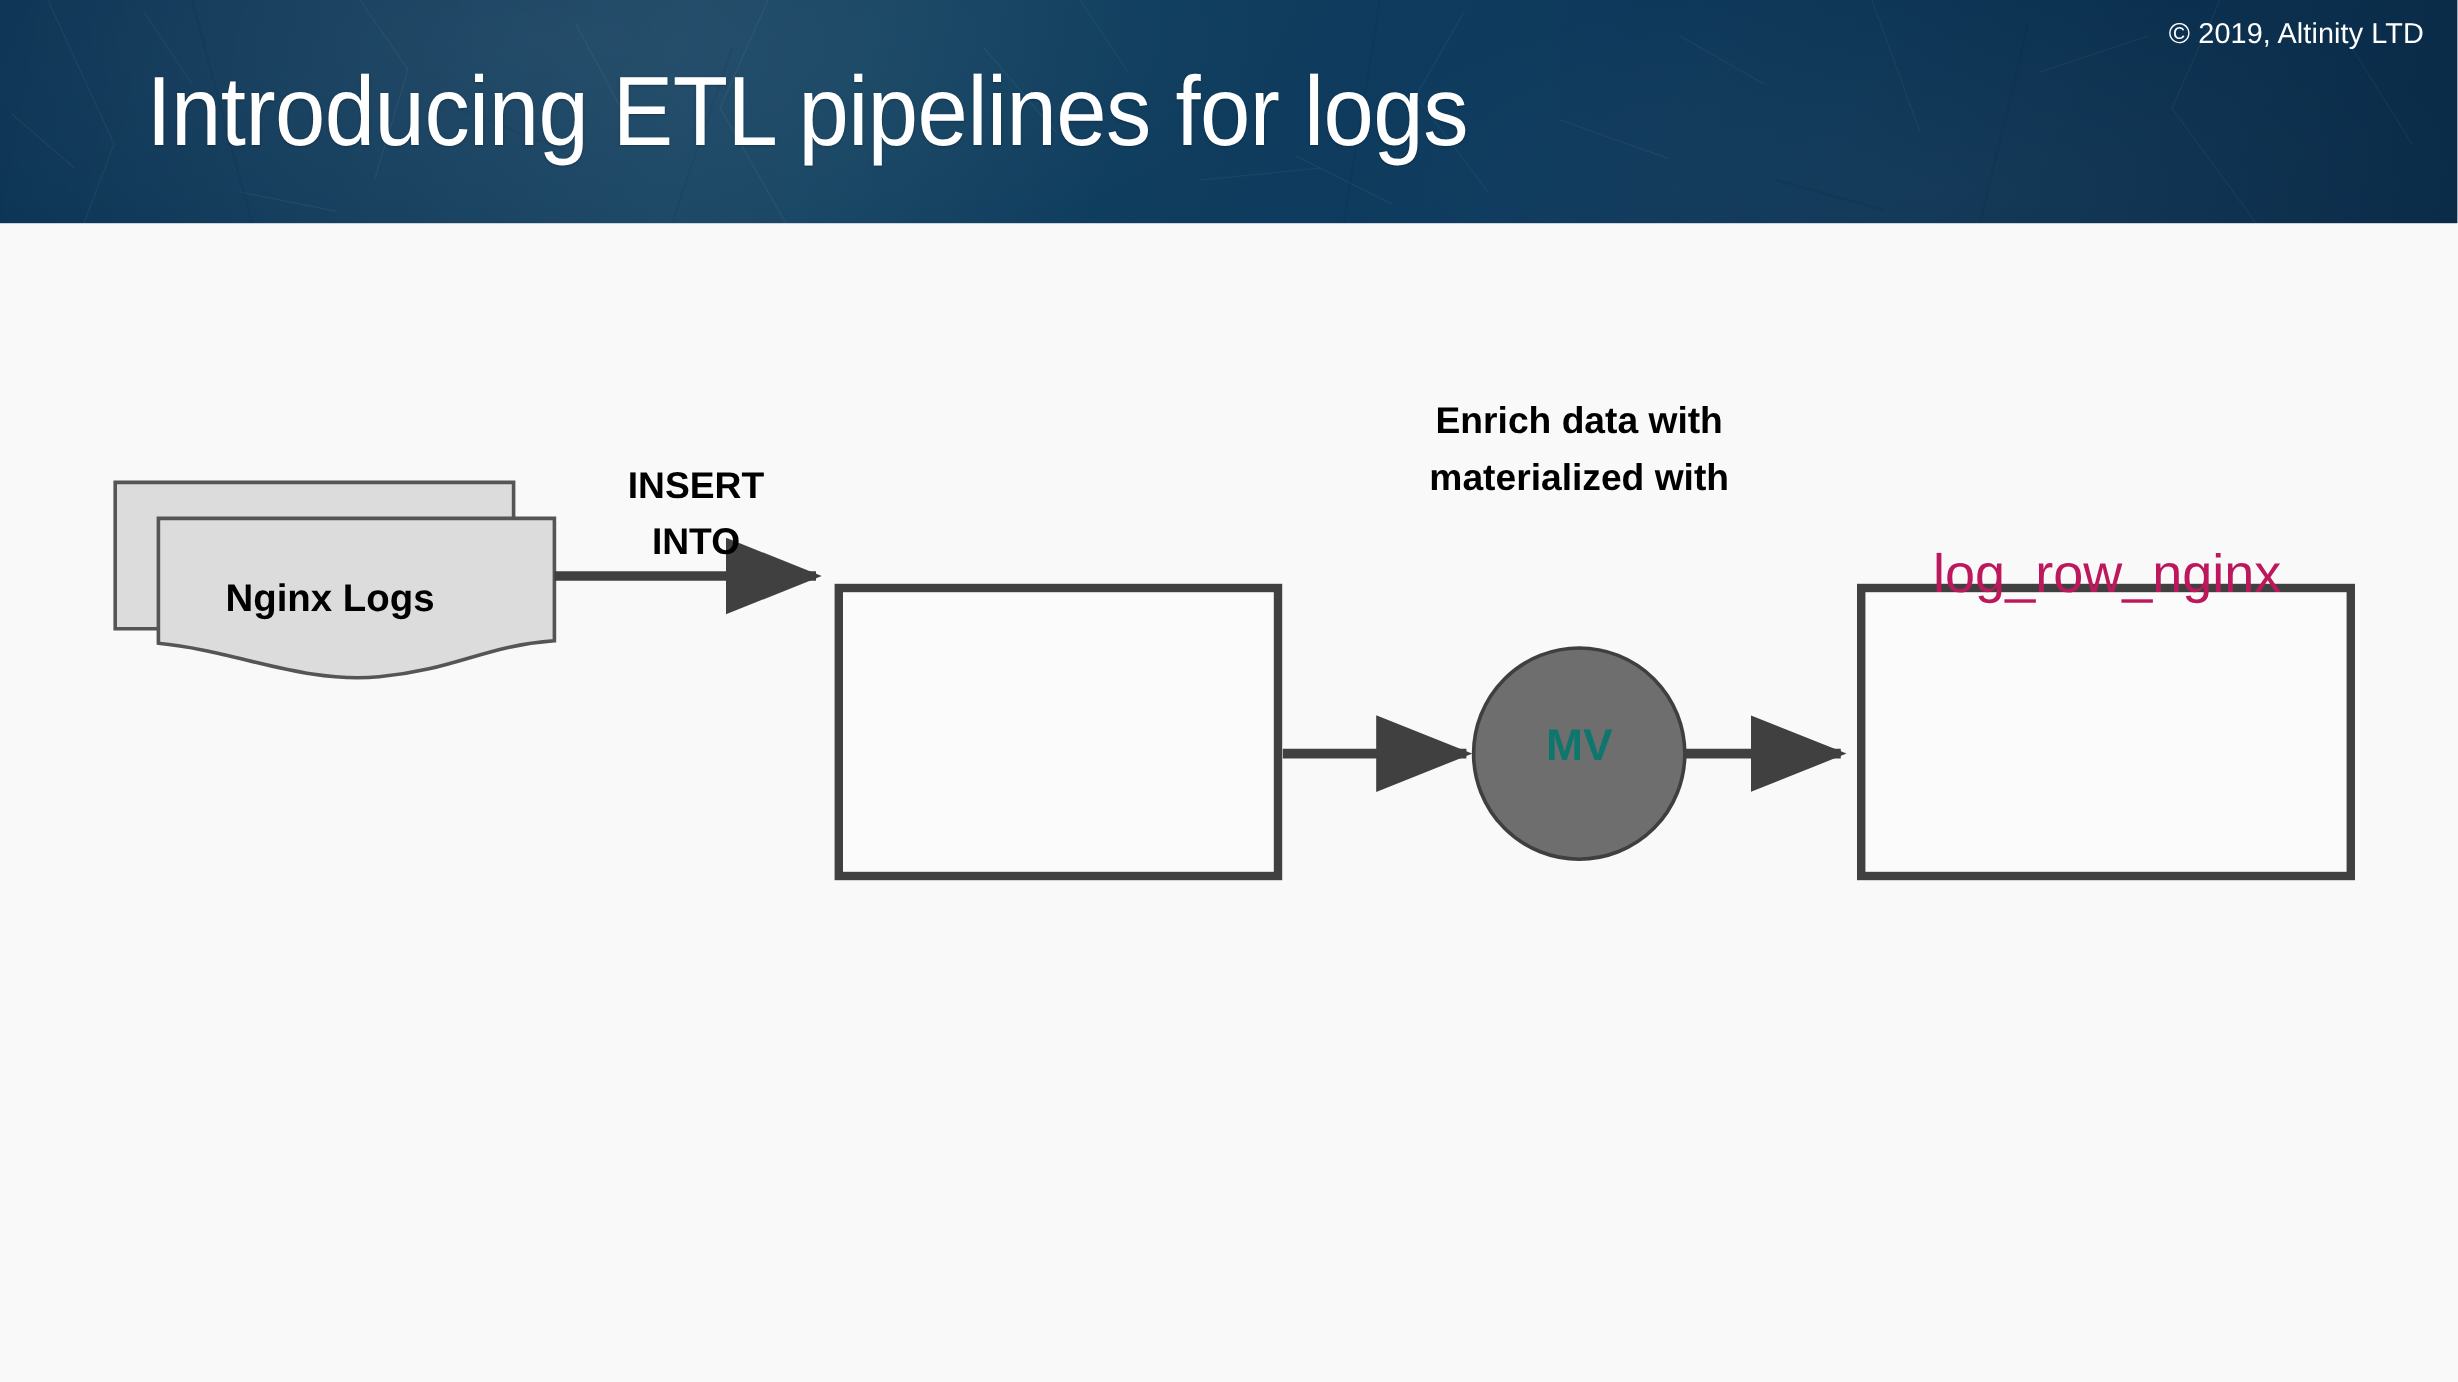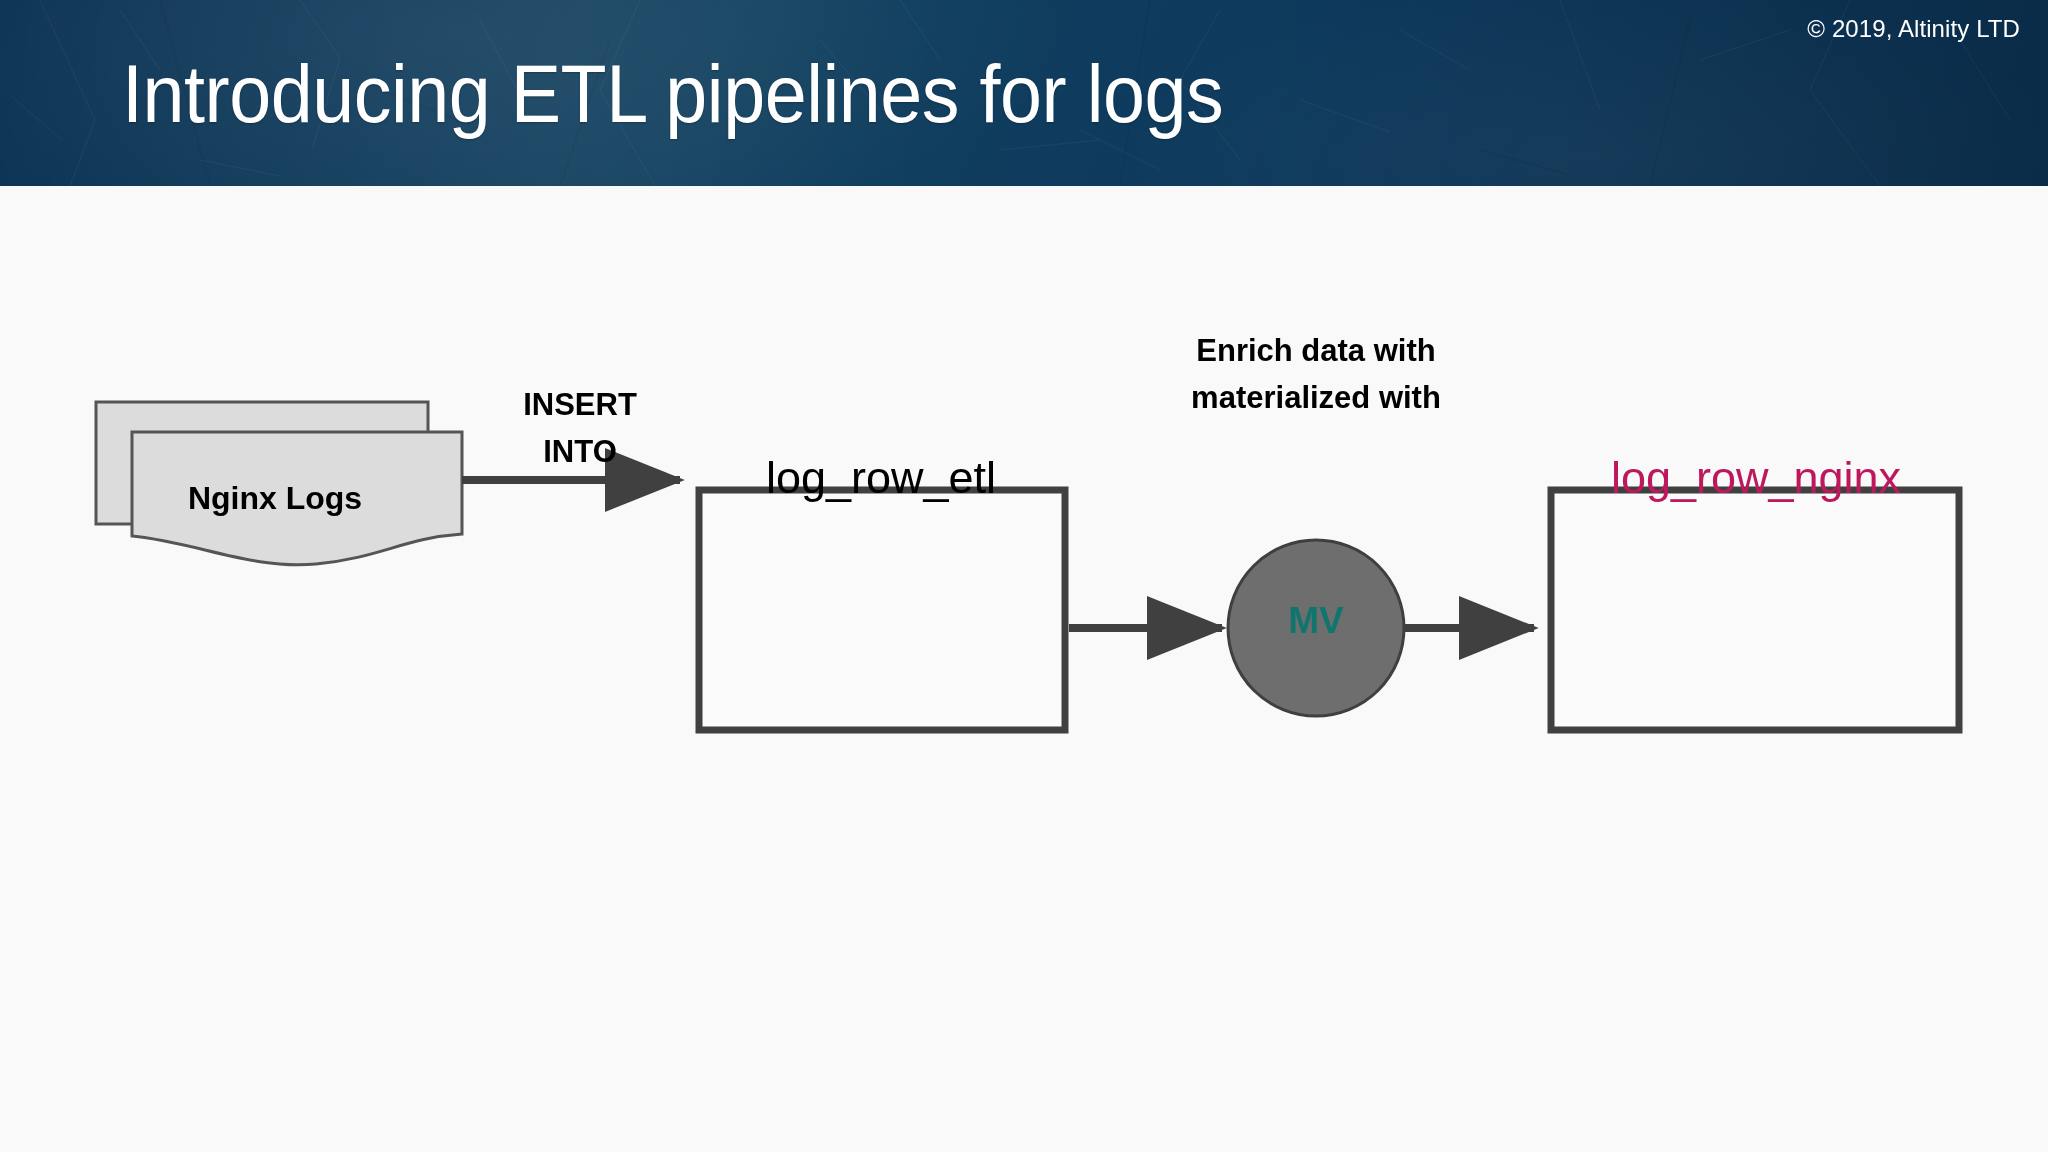--- a/index.html
+++ b/index.html
@@ -227,20 +227,19 @@
 
     <g>
       <rect x="1551" y="304" width="408" height="240" fill="#fbfbfc" stroke="#404040" stroke-width="7"></rect>
     </g>
   </svg>
 
   <div class="node-label" id="nginx-logs-label">Nginx Logs</div>
 
   <div class="node-label" id="insert-into-label"><span>INSERT</span><br><span>INTO</span></div>
 
-  <div class="node-label" id="log-row-etl-label">log_row_etl</div>
 
   <div class="node-label" id="enrich-label"><span>Enrich data with</span><br><span>materialized with</span></div>
 
   <div class="node-label" id="mv-label">MV</div>
 
   <div class="node-label" id="log-row-nginx-label">log_row_nginx</div>
 </div>
 
 </body></html>

